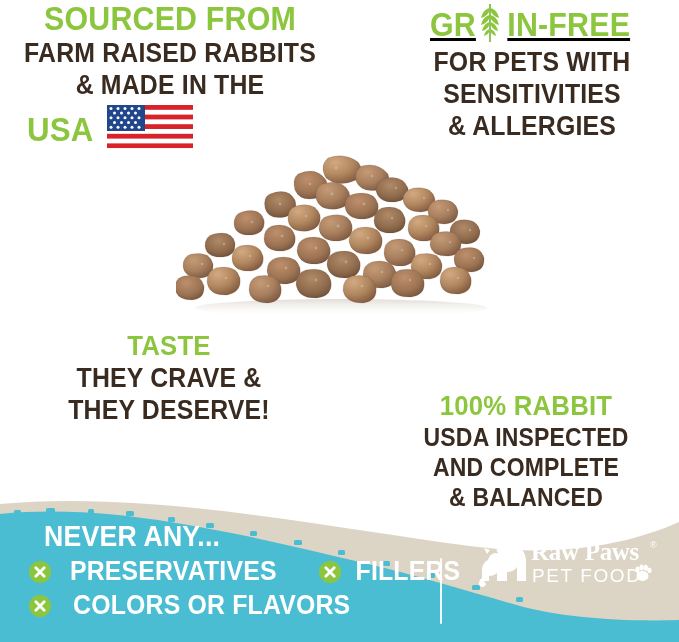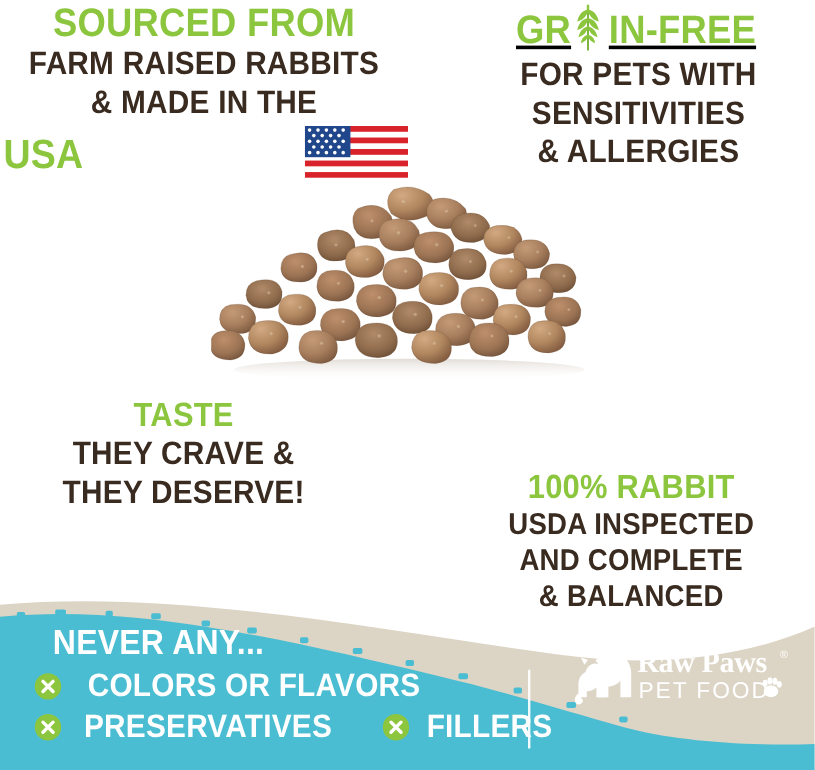--- a/index.html
+++ b/index.html
@@ -25,33 +25,33 @@
   }
   .green { color:#8CC63E; }
   .brown { color:#3A2B21; }
   .white { color:#ffffff; }
 
   
   .block { position:absolute; text-align:center; }
 
   #blk-sourced { left:0; top:2px; width:340px; }
   #blk-grain   { left:392px; top:4px; width:280px; }
-  #blk-taste   { left:8px;  top:332px; width:290px; }
+  #blk-taste   { left:24px;  top:332px; width:290px; }
   #blk-rabbit  { left:378px; top:356px; width:296px;margin-top:36px; }
 
   .head1 { font-size:33px; }
   .head2 { font-size:28px; }
   .sub   { font-size:27px; }
   .sub-s { font-size:25px; }
 
   .line { display:block; }
   .lnsp { margin-top:5px; }
 
   
-  .usa-row { display:flex; align-items:center; justify-content:space-between; gap:11px; margin-top:6px; }
+  .usa-row { display:flex; align-items:center; justify-content:flex-start; gap:11px; margin-top:6px;padding-left:24px; }
   .usa-word { font-size:34px; }
 
   .flag { width:86px; height:48px; position:relative; }
 
   
   .grain-row { display:flex; align-items:center; justify-content:center; gap:0px;text-decoration:underline; }
   .grain-ico { width:26px; height:40px; display:inline-block; margin:0 -1px; position:relative; top:-1px; }
 
   
   .nut-row { display:flex; align-items:center; justify-content:center; gap:8px; margin-top:4px; }
@@ -298,47 +298,47 @@
         <rect x="428" y="103" width="7" height="5" rx="1.5"></rect>
         <rect x="472" y="115" width="8" height="5" rx="1.5"></rect>
         <rect x="516" y="127" width="7" height="5" rx="1.5"></rect>
       </g>
     </svg>
   </div>
 
   <div id="banner-text">
     <div class="disp white never">NEVER ANY...</div>
 
-    <div class="bullet-row">
-      <span class="xdot">
-        <svg viewBox="0 0 24 24" width="24" height="24">
-          <circle cx="12" cy="12" r="11" fill="#8CC63E"></circle>
-          <path d="M7.8 7.8 L16.2 16.2 M16.2 7.8 L7.8 16.2" stroke="#ffffff" stroke-width="2.8" stroke-linecap="round"></path>
-        </svg>
-      </span>
-      <span class="disp white bullet-txt">COLORS OR FLAVORS</span>
-    </div>
-
     <div class="bullet-row two">
       <span class="xdot">
         <svg viewBox="0 0 24 24" width="24" height="24">
           <circle cx="12" cy="12" r="11" fill="#8CC63E"></circle>
           <path d="M7.8 7.8 L16.2 16.2 M16.2 7.8 L7.8 16.2" stroke="#ffffff" stroke-width="2.8" stroke-linecap="round"></path>
         </svg>
       </span>
       <span class="disp white bullet-txt">PRESERVATIVES</span>
       <span class="gap-mid"></span>
       <span class="xdot">
         <svg viewBox="0 0 24 24" width="24" height="24">
           <circle cx="12" cy="12" r="11" fill="#8CC63E"></circle>
           <path d="M7.8 7.8 L16.2 16.2 M16.2 7.8 L7.8 16.2" stroke="#ffffff" stroke-width="2.8" stroke-linecap="round"></path>
         </svg>
       </span>
       <span class="disp white bullet-txt">FILLERS</span>
     </div>
+
+    <div class="bullet-row">
+      <span class="xdot">
+        <svg viewBox="0 0 24 24" width="24" height="24">
+          <circle cx="12" cy="12" r="11" fill="#8CC63E"></circle>
+          <path d="M7.8 7.8 L16.2 16.2 M16.2 7.8 L7.8 16.2" stroke="#ffffff" stroke-width="2.8" stroke-linecap="round"></path>
+        </svg>
+      </span>
+      <span class="disp white bullet-txt">COLORS OR FLAVORS</span>
+    </div>
   </div>
 
   <div id="divider"></div>
 
   <div id="logo">
     <svg viewBox="0 0 196 58" width="196" height="58">
 
       <g fill="#ffffff">
 
         <path d="M30 11 c3 -5 9 -7 13 -4 c3 2 4 6 3 9 c4 3 6 8 6 13 l0 20 l-9 0

